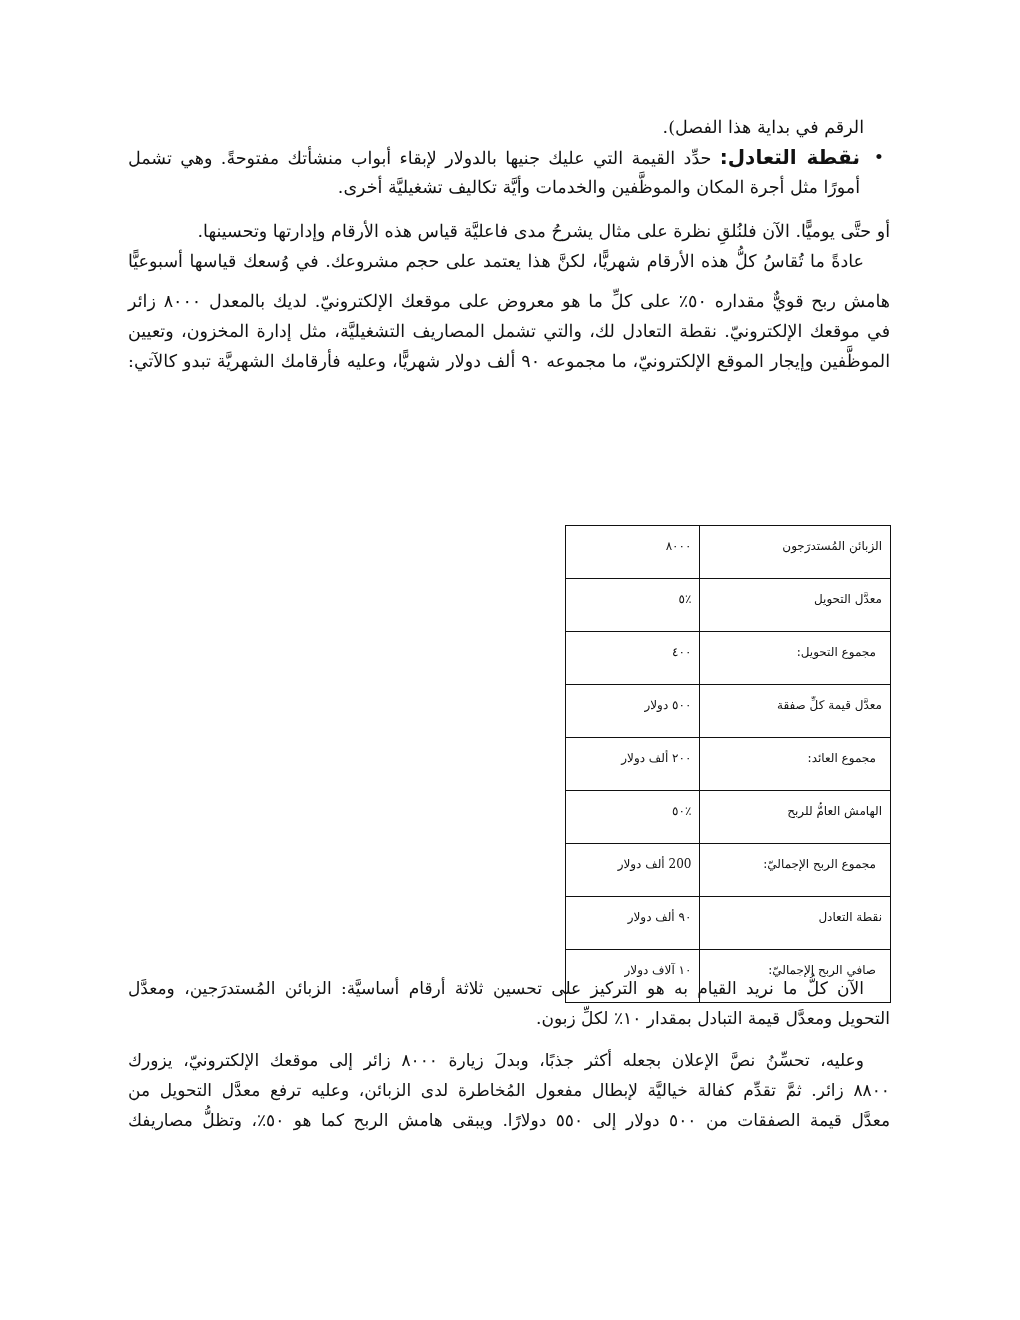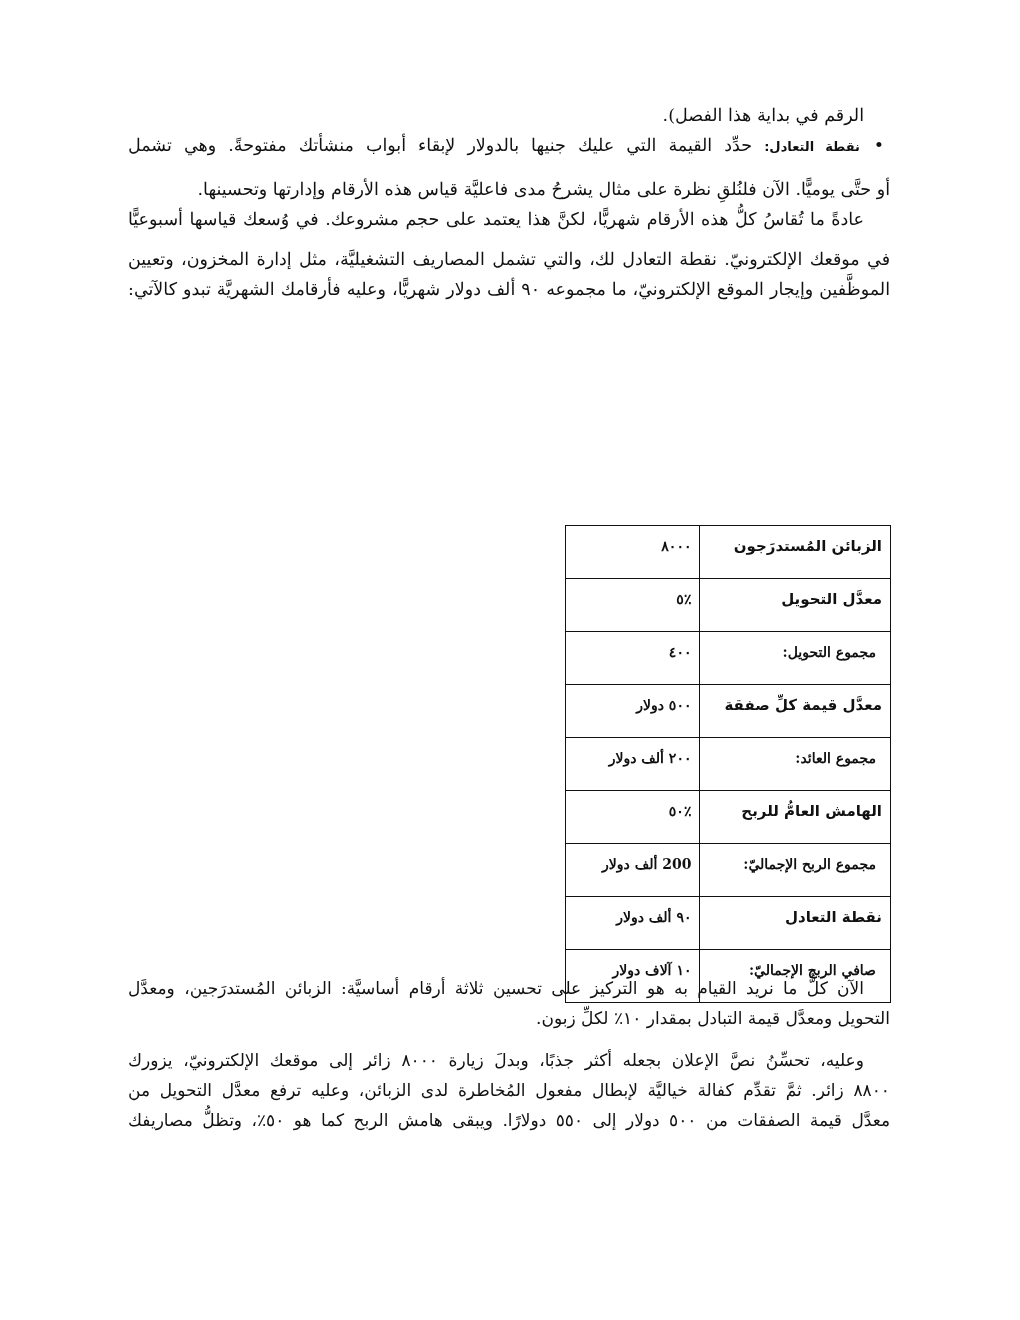--- a/index.html
+++ b/index.html
@@ -1,52 +1,54 @@
 <!DOCTYPE html>
 <html><head>
   <meta charset="utf-8">
   <style>
     html, body { margin: 0; padding: 0; background: #ffffff; }
     body { width: 1020px; height: 1320px; position: relative; overflow: hidden; color: #111; }
-    .page { position: absolute; left: 128px; top: 100px; width: 762px; direction: rtl; font-family: "DejaVu Serif", "Liberation Serif", serif; font-size: 17.5px; line-height: 30px; }
+    .page { position: absolute; left: 128px; top: 112px; width: 762px; direction: rtl; font-family: "DejaVu Serif", "Liberation Serif", serif; font-size: 17.5px; line-height: 30px; }
     .line { white-space: nowrap; text-align: justify; text-align-last: justify; display: block; height: 30px; overflow: visible; }
     .line.last { text-align-last: right; }
     .indent { padding-right: 26px; }
     .bullet-item { position: relative; padding-right: 30px; }
     .bullet-item .bullet { position: absolute; right: 6px; top: 0; }
-    .bold-sans { font-family: "DejaVu Sans", "Liberation Sans", sans-serif; font-weight: bold; font-size: 13px; }
+    .bold-sans { font-family: "DejaVu Sans", "Liberation Sans", sans-serif; font-weight: bold; font-size: 20px; }
     .para-gap { height: 14px; }
     .table-wrap { position: absolute; left: 565px; top: 525px; width: 326px; direction: rtl; }
     table.metrics { border-collapse: collapse; width: 326px; table-layout: fixed; }
-    table.metrics td { border: 1.3px solid #111; height: 45px; padding: 0 8px; vertical-align: top; padding-top: 7px; font-size: 14px; line-height: 26px; white-space: nowrap; font-weight: bold; }
+    table.metrics td { border: 1.3px solid #111; height: 45px; padding: 0 8px; vertical-align: top; padding-top: 7px; font-size: 12px; line-height: 26px; white-space: nowrap; }
     table.metrics td.label { width: 173px; text-align: right; }
     table.metrics td.value { width: 117px; text-align: right; font-family: "DejaVu Serif", "Liberation Serif", serif; }
-    td.label.bold { font-family: "DejaVu Sans", "Liberation Sans", sans-serif; font-weight: bold; font-size: 15px; }
+    td.label.bold { font-family: "DejaVu Sans", "Liberation Sans", sans-serif; font-weight: normal; font-size: 12px; }
     td.label.plain { font-family: "DejaVu Serif", "Liberation Serif", serif; padding-right: 14px; }
     .page2 { position: absolute; left: 128px; top: 957px; width: 762px; direction: rtl; font-family: "DejaVu Serif", "Liberation Serif", serif; font-size: 17px; line-height: 30px; margin-top: 16px; }
   </style>
 </head>
 <body>
 
 <div class="page">
   <span class="line last indent">الرقم في بداية هذا الفصل).</span>
 
   <div class="bullet-item">
     <span class="bullet">•</span>
     <span class="line"><span class="bold-sans">نقطة التعادل:</span> <span>حدِّد القيمة التي عليك جنيها بالدولار لإبقاء أبواب منشأتك مفتوحةً. وهي تشمل</span></span>
+    <span class="line last">أمورًا مثل أجرة المكان والموظَّفين والخدمات وأيَّة تكاليف تشغيليَّة أخرى.</span>
   </div>
 
   <div class="para-gap"></div>
   <div>
     <span class="line last">أو حتَّى يوميًّا. الآن فلنُلقِ نظرة على مثال يشرحُ مدى فاعليَّة قياس هذه الأرقام وإدارتها وتحسينها.</span>
     <span class="line indent">عادةً ما تُقاسُ كلُّ هذه الأرقام شهريًّا، لكنَّ هذا يعتمد على حجم مشروعك. في وُسعك قياسها أسبوعيًّا</span>
   </div>
 
   <div class="para-gap" style="height:10px"></div>
   <div>
+    <span class="line">هامش ربح قويٌّ مقداره ٥٠٪ على كلِّ ما هو معروض على موقعك الإلكترونيّ. لديك بالمعدل ٨٠٠٠ زائر</span>
     <span class="line">في موقعك الإلكترونيّ. نقطة التعادل لك، والتي تشمل المصاريف التشغيليَّة، مثل إدارة المخزون، وتعيين</span>
     <span class="line">الموظَّفين وإيجار الموقع الإلكترونيّ، ما مجموعه ٩٠ ألف دولار شهريًّا، وعليه فأرقامك الشهريَّة تبدو كالآتي:</span>
   </div>
 </div>
 
 <div class="table-wrap">
   <table class="metrics">
     <tbody>
       <tr>
         <td class="label bold">الزبائن المُستدرَجون</td>

